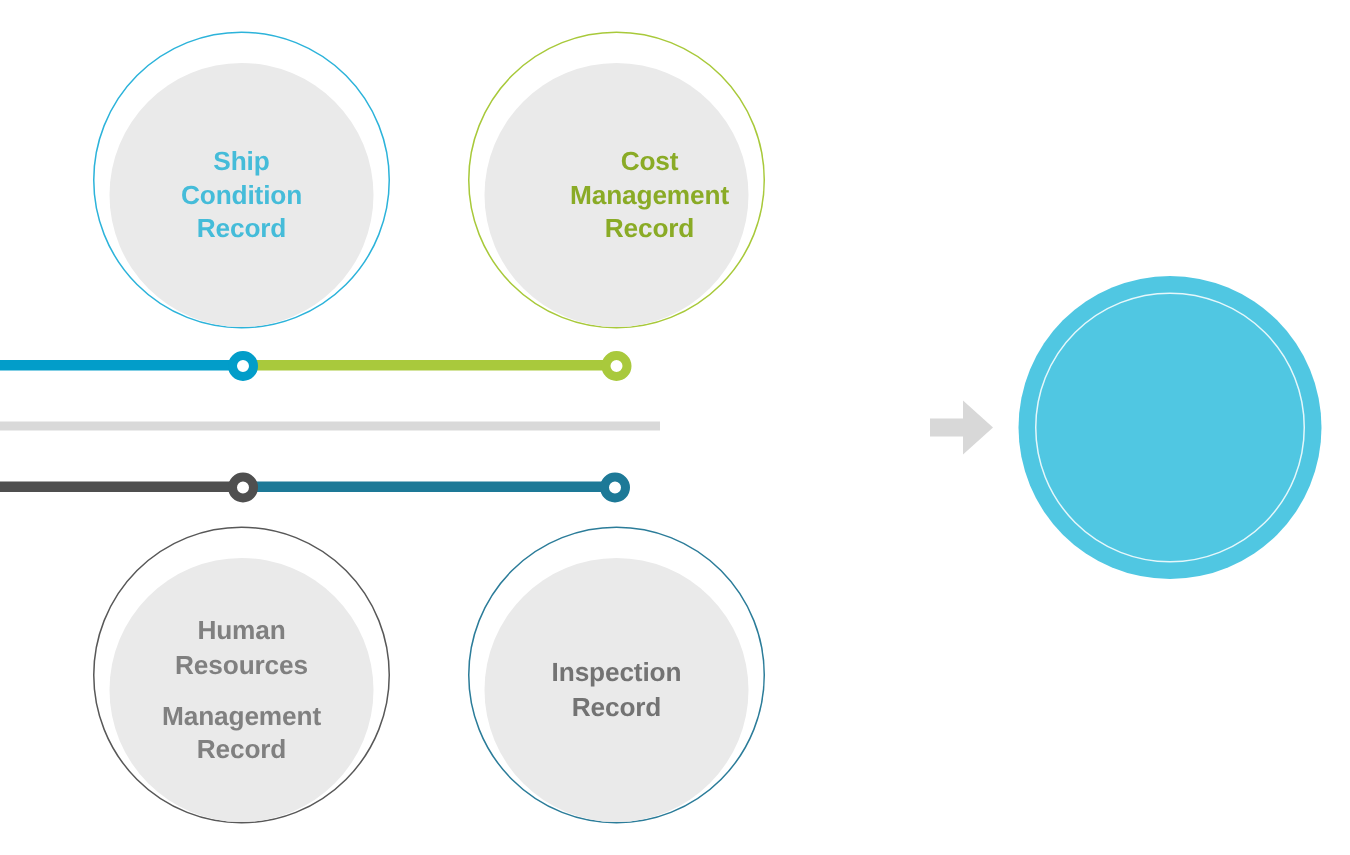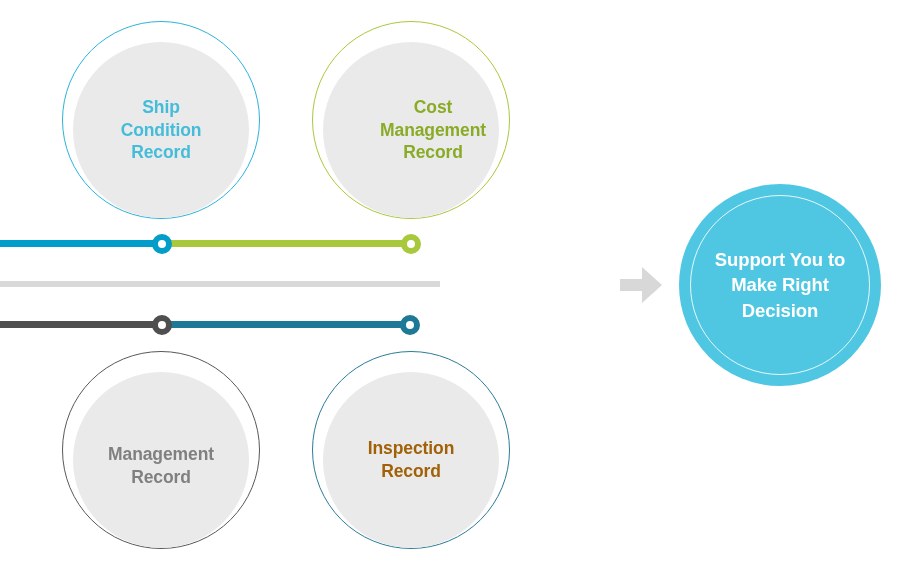--- a/index.html
+++ b/index.html
@@ -57,21 +57,21 @@
   #node-ship            { left: 62px;  top: 21px;  border-color: #2cb3da; }
   #node-ship .record-label      { color: #45bcd9; }
 
   #node-cost            { left: 312px; top: 21px;  border-color: #a8c93a; }
   #node-cost .record-label      { color: #8aab26; margin-left: 44px; }
 
   #node-hr              { left: 62px;  top: 351px; border-color: #585858; }
   #node-hr .record-label        { color: #808080; }
 
   #node-inspection      { left: 312px; top: 351px; border-color: #2b7c99; }
-  #node-inspection .record-label{ color: #a16207; }
+  #node-inspection .record-label{ color: #737373; }
 
   
   .line {
     position: absolute;
     height: 7px;
     border-radius: 0;
   }
   #line-top-blue   { left: 0px;   top: 240px; width: 166px; background: #029dc9; }
   #line-top-green  { left: 160px; top: 240px; width: 253px; background: #a9c93c; }
   #line-mid-gray   { left: 0px;   top: 281px; width: 440px; height: 6px; background: #d9d9d9; }
@@ -186,37 +186,36 @@
   <div class="record-node" id="node-cost">
     <div class="record-disc">
       <div class="record-label">Cost
 Management
 Record</div>
     </div>
   </div>
 
   <div class="record-node" id="node-hr">
     <div class="record-disc">
+      <div class="record-label">Human
+Resources</div>
       <div class="record-label secondary">Management
 Record</div>
     </div>
   </div>
 
   <div class="record-node" id="node-inspection">
     <div class="record-disc">
       <div class="record-label">Inspection
 Record</div>
     </div>
   </div>
 
 
   <svg id="flow-arrow" viewBox="0 0 42 38">
     <polygon points="0,13 22,13 22,1 42,19 22,37 22,25 0,25" fill="#d8d8d8"></polygon>
   </svg>
 
   <div id="outcome-node">
     <div id="outcome-ring"></div>
-    <div id="outcome-label">Support You to
-Make Right
-Decision</div>
   </div>
 
 </div>
 
 </body></html>

